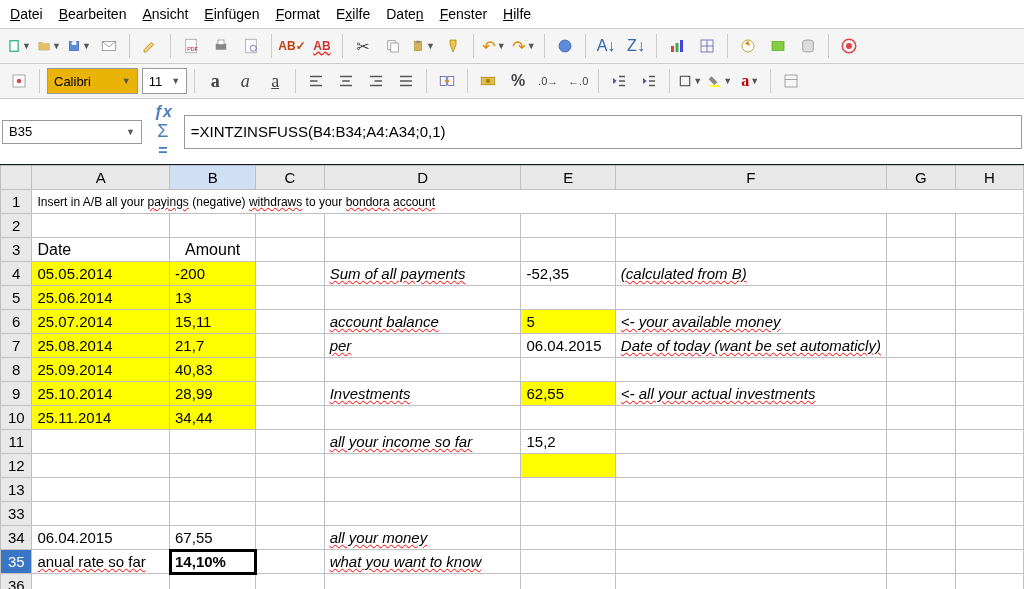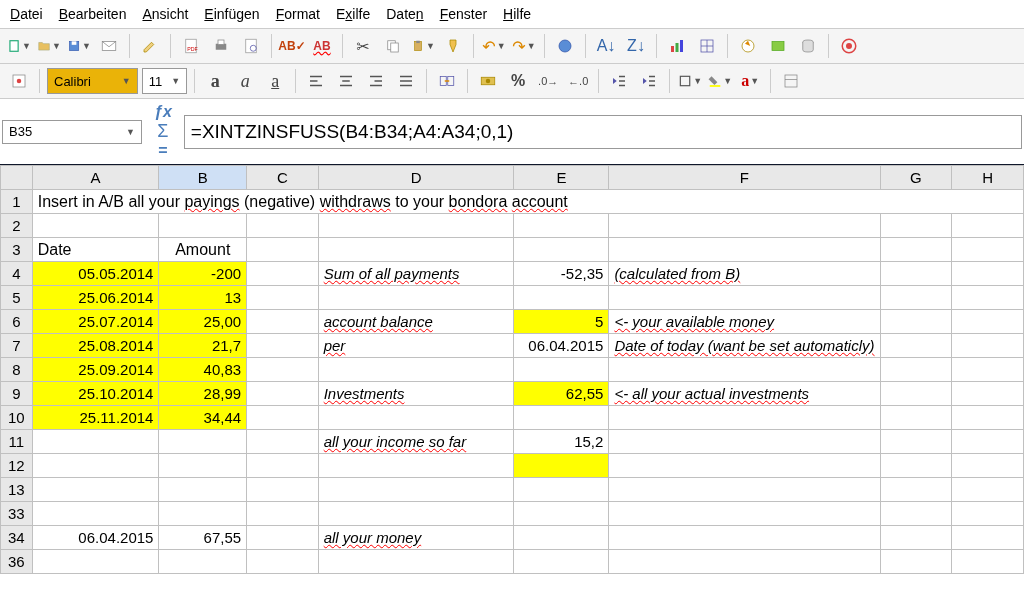--- a/index.html
+++ b/index.html
@@ -12,31 +12,31 @@
 .tbtn{width:26px;height:26px;display:flex;align-items:center;justify-content:center;border:1px solid transparent;border-radius:3px;cursor:pointer;font-size:16px;color:#444;}
 .dd{font-size:9px;margin-left:1px;color:#555;}
 .font-select{height:26px;border:1px solid #999;background:#eab308;padding:0 6px;font-size:13px;display:flex;align-items:center;gap:30px;}
 .size-select{height:26px;border:1px solid #999;background:#fff;padding:0 6px;font-size:13px;display:flex;align-items:center;gap:8px;}
 .formula-bar{display:flex;align-items:center;padding:4px 2px;border-bottom:1px solid #0f172a;gap:4px;}
 .name-box{width:140px;height:24px;border:1px solid #999;padding:0 6px;font-size:13px;display:flex;align-items:center;justify-content:space-between;}
 .fx-area{display:flex;align-items:center;padding:0 8px;flex-direction:column;}
 .fx-btn{font-size:16px;color:#4a7dbb;cursor:pointer;font-style:italic;font-weight:bold;}
 .sum-btn{font-size:18px;color:#4a7dbb;cursor:pointer;}
 .eq-btn{font-size:16px;color:#4a7dbb;cursor:pointer;font-weight:bold;}
-.formula-input{flex:1;height:28px;border:1px solid #999;padding:16px 6px;font-size:19px;}
+.formula-input{flex:1;height:28px;border:1px solid #999;padding:16px 6px;font-size:15px;}
 .grid-wrap{overflow:auto;}
 table.grid{border-collapse:collapse;table-layout:fixed;}
 .grid th,.grid td{border:1px solid #c0c0c0;height:24px;font-size:15px;padding:0 5px;white-space:nowrap;overflow:hidden;}
 .grid th{background:#e8e8e8;font-weight:normal;}
 .col-hdr{text-align:center;}
 .row-hdr{width:34px;text-align:center;background:#e8e8e8;}
 .row-hdr.sel{background:#3a76c4;color:#fff;}
 .col-hdr.selcol{background:#cfe0f5;}
 td{background:#fff;text-align:left;}
-td.r{text-align:right;margin-left:38px;}
+td.r{text-align:left;margin-left:38px;}
 td.hl{background:#ffff00;}
 td.bold{font-weight:bold;}
 td.ital{font-style:italic;}
 td.active{outline:3px solid #000;outline-offset:-2px;font-weight:bold;}
 .spell{text-decoration:underline wavy red;text-decoration-thickness:1px;}
 .colA{width:150px;}.colB{width:100px;}.colC{width:100px;}.colD{width:220px;}.colE{width:100px;}.colF{width:170px;}.colG{width:100px;}.colH{width:100px;}
 svg{width:18px;height:18px;}
 </style>
 </head>
 <body>
@@ -327,21 +327,21 @@
   <th class="col-hdr selcol">B</th>
   <th class="col-hdr">C</th>
   <th class="col-hdr">D</th>
   <th class="col-hdr">E</th>
   <th class="col-hdr">F</th>
   <th class="col-hdr">G</th>
   <th class="col-hdr">H</th>
 </tr>
 <tr>
           <th class="row-hdr">1</th>
-          <td colspan="8" style="font-size:16px;"><span>Insert in A/B all your <span class="spell">payings</span> (negative) <span class="spell">withdraws</span> to your <span class="spell">bondora</span> <span class="spell">account</span></span></td>
+          <td colspan="8" style="font-size:12px;"><span>Insert in A/B all your <span class="spell">payings</span> (negative) <span class="spell">withdraws</span> to your <span class="spell">bondora</span> <span class="spell">account</span></span></td>
         </tr>
 <tr>
           <th class="row-hdr">2</th>
           <td></td>
           <td></td>
           <td></td>
           <td></td>
           <td></td>
           <td></td>
           <td></td>
@@ -376,21 +376,21 @@
           <td></td>
           <td></td>
           <td></td>
           <td></td>
           <td></td>
           <td></td>
         </tr>
 <tr>
           <th class="row-hdr">6</th>
           <td class="hl r">25.07.2014</td>
-          <td class="hl r">25,00</td>
+          <td class="hl r">15,11</td>
           <td></td>
           <td class="ital"><span class="spell">account balance</span></td>
           <td class="hl r">5</td>
           <td class="ital"><span class="spell">&lt;- your available money</span></td>
           <td></td>
           <td></td>
         </tr>
 <tr>
           <th class="row-hdr">7</th>
           <td class="hl r">25.08.2014</td>
@@ -478,20 +478,31 @@
           <td></td>
           <td></td>
           <td></td>
         </tr>
 <tr>
           <th class="row-hdr">34</th>
           <td class="r">06.04.2015</td>
           <td class="r">67,55</td>
           <td></td>
           <td class="ital"><span class="spell">all your money</span></td>
+          <td></td>
+          <td></td>
+          <td></td>
+          <td></td>
+        </tr>
+<tr>
+          <th class="row-hdr sel">35</th>
+          <td><span class="spell">anual rate so far</span></td>
+          <td class="r bold active">14,10%</td>
+          <td></td>
+          <td class="ital"><span class="spell">what you want to know</span></td>
           <td></td>
           <td></td>
           <td></td>
           <td></td>
         </tr>
 <tr>
           <th class="row-hdr">36</th>
           <td></td>
           <td></td>
           <td></td>

